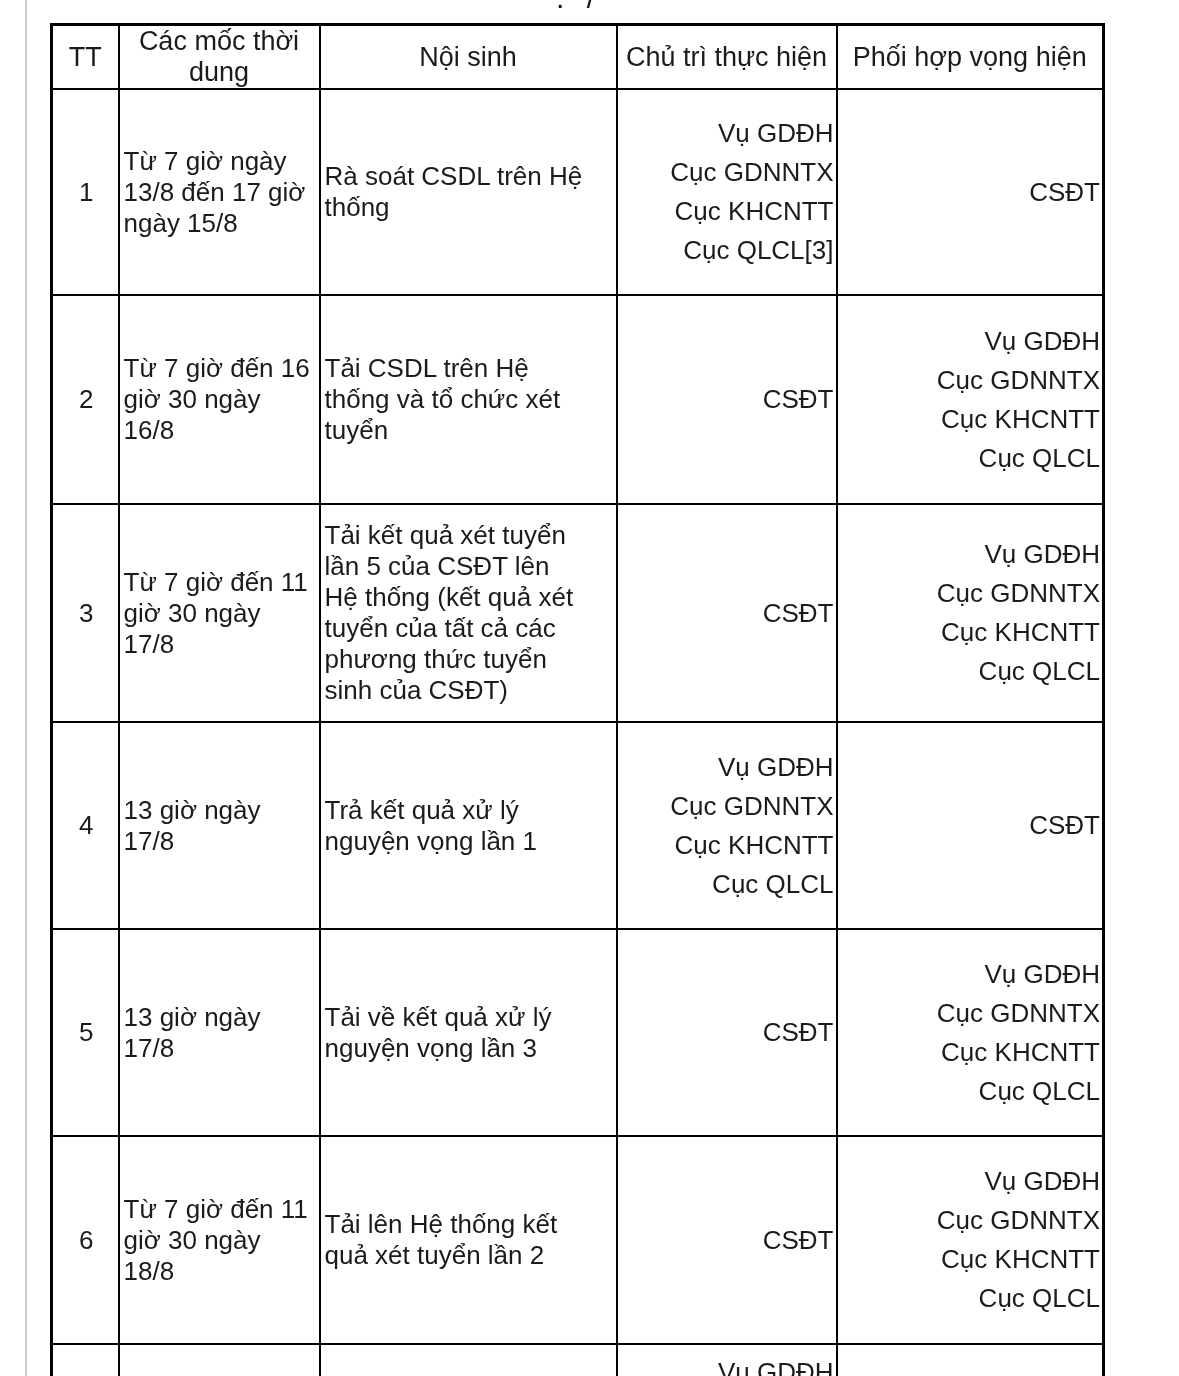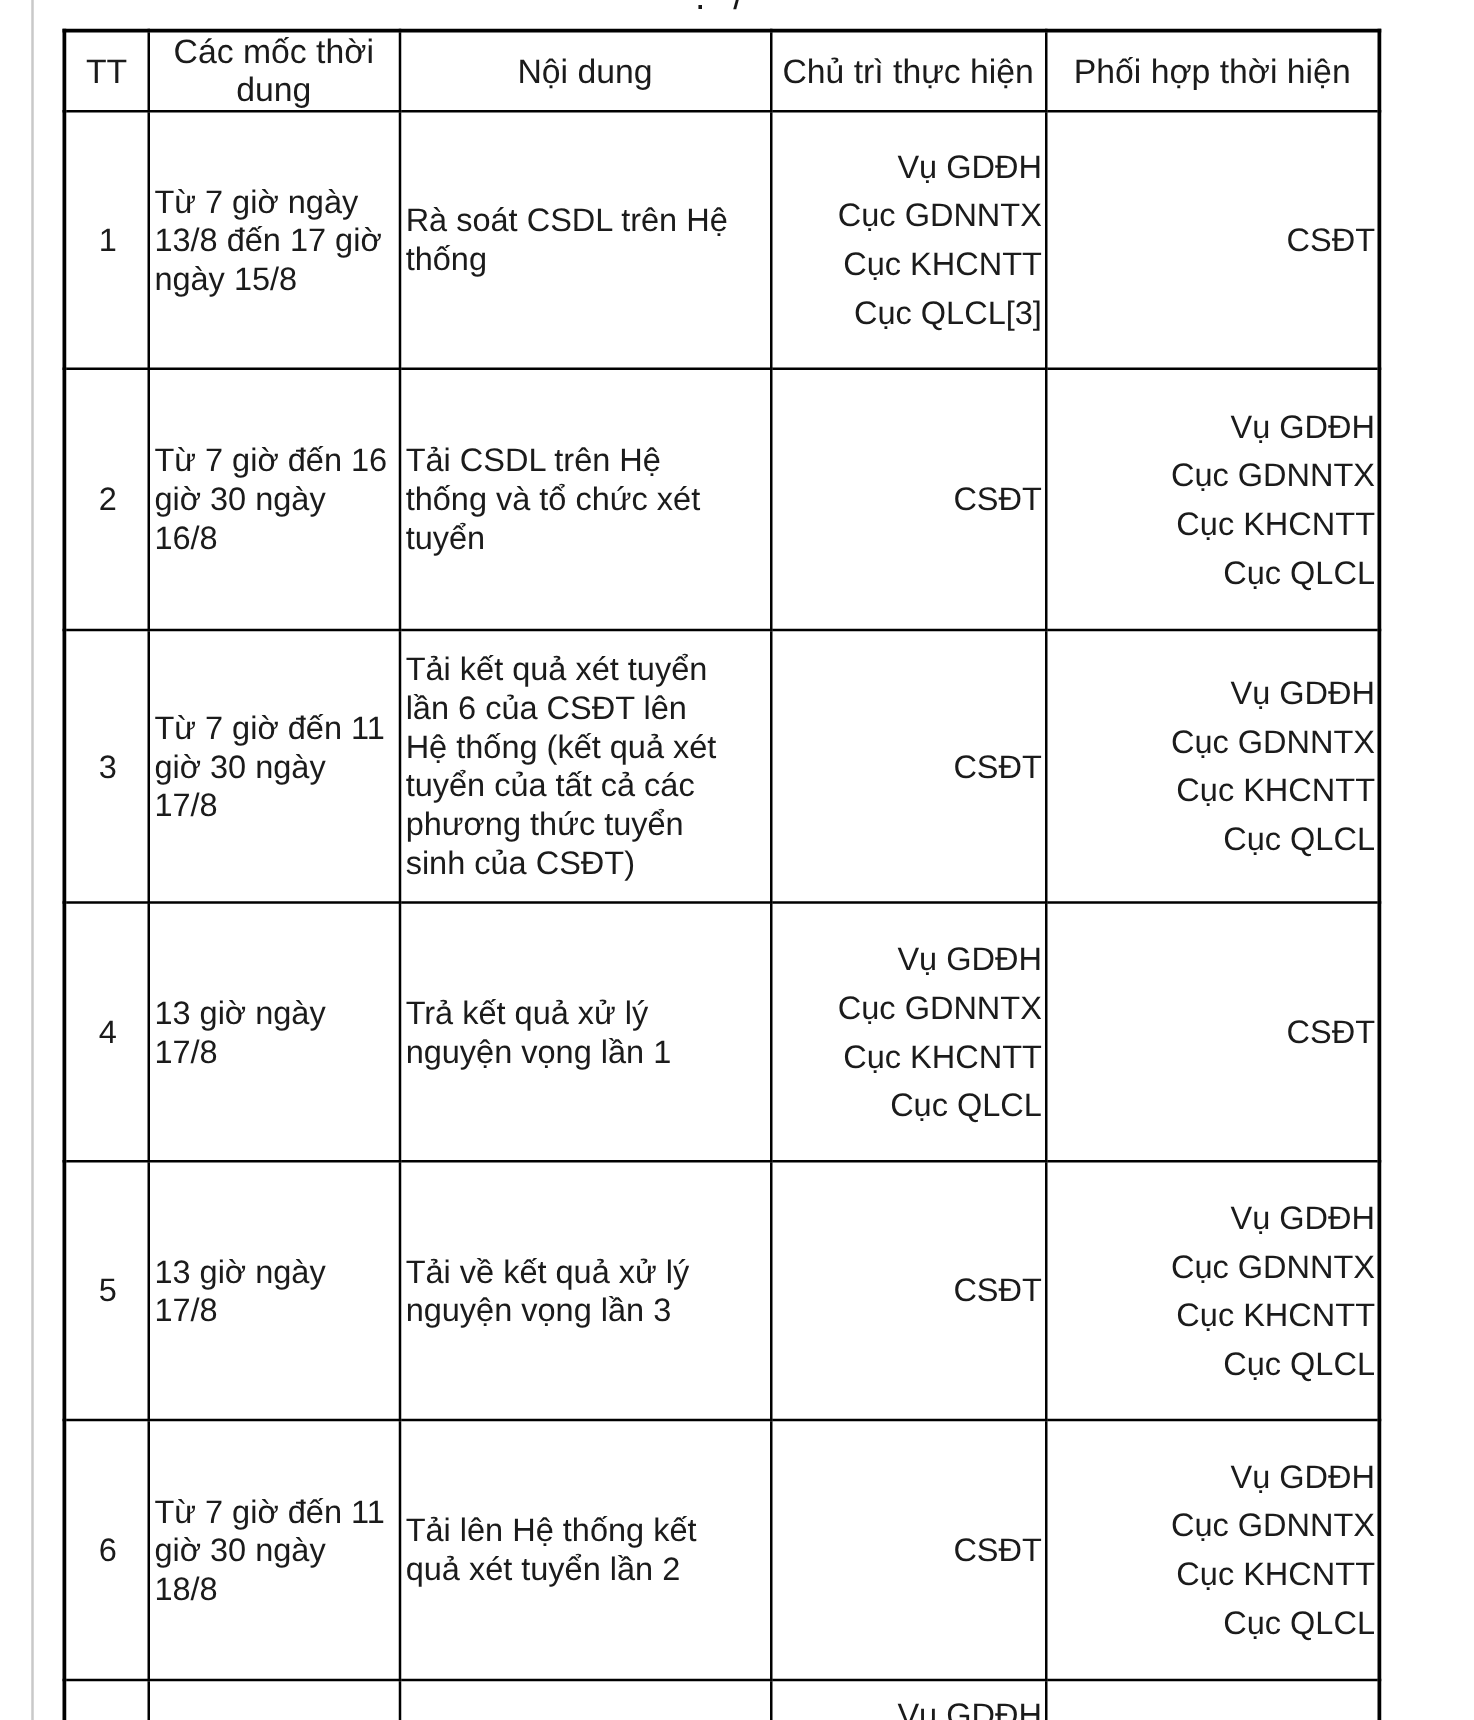--- a/index.html
+++ b/index.html
@@ -59,23 +59,23 @@
       <col style="width:67px">
       <col style="width:201px">
       <col style="width:297px">
       <col style="width:220px">
       <col style="width:267px">
     </colgroup>
     <thead>
       <tr id="header-row">
           <th>TT</th>
           <th>Các mốc thời dung</th>
-          <th>Nội dung</th>
+          <th>Nội sinh</th>
           <th>Chủ trì thực hiện</th>
-          <th>Phối hợp thời hiện</th>
+          <th>Phối hợp vọng hiện</th>
         </tr>
     </thead>
     <tbody id="body-rows">
         <tr>
           <td class="c-tt">1</td>
           <td class="c-time">Từ 7 giờ ngày
 13/8 đến 17 giờ
 ngày 15/8</td>
           <td class="c-content">Rà soát CSDL trên Hệ
 thống</td>
@@ -104,21 +104,21 @@
             <p>Cục GDNNTX</p>
             <p>Cục KHCNTT</p>
             <p>Cục QLCL</p>
           </td>
         </tr>
         <tr>
           <td class="c-tt">3</td>
           <td class="c-time">Từ 7 giờ đến 11
 giờ 30 ngày 17/8</td>
           <td class="c-content">Tải kết quả xét tuyển
-lần 6 của CSĐT lên
+lần 5 của CSĐT lên
 Hệ thống (kết quả xét
 tuyển của tất cả các
 phương thức tuyển
 sinh của CSĐT)</td>
           <td class="c-org">
             <p>CSĐT</p>
           </td>
           <td class="c-org">
             <p>Vụ GDĐH</p>
             <p>Cục GDNNTX</p>

